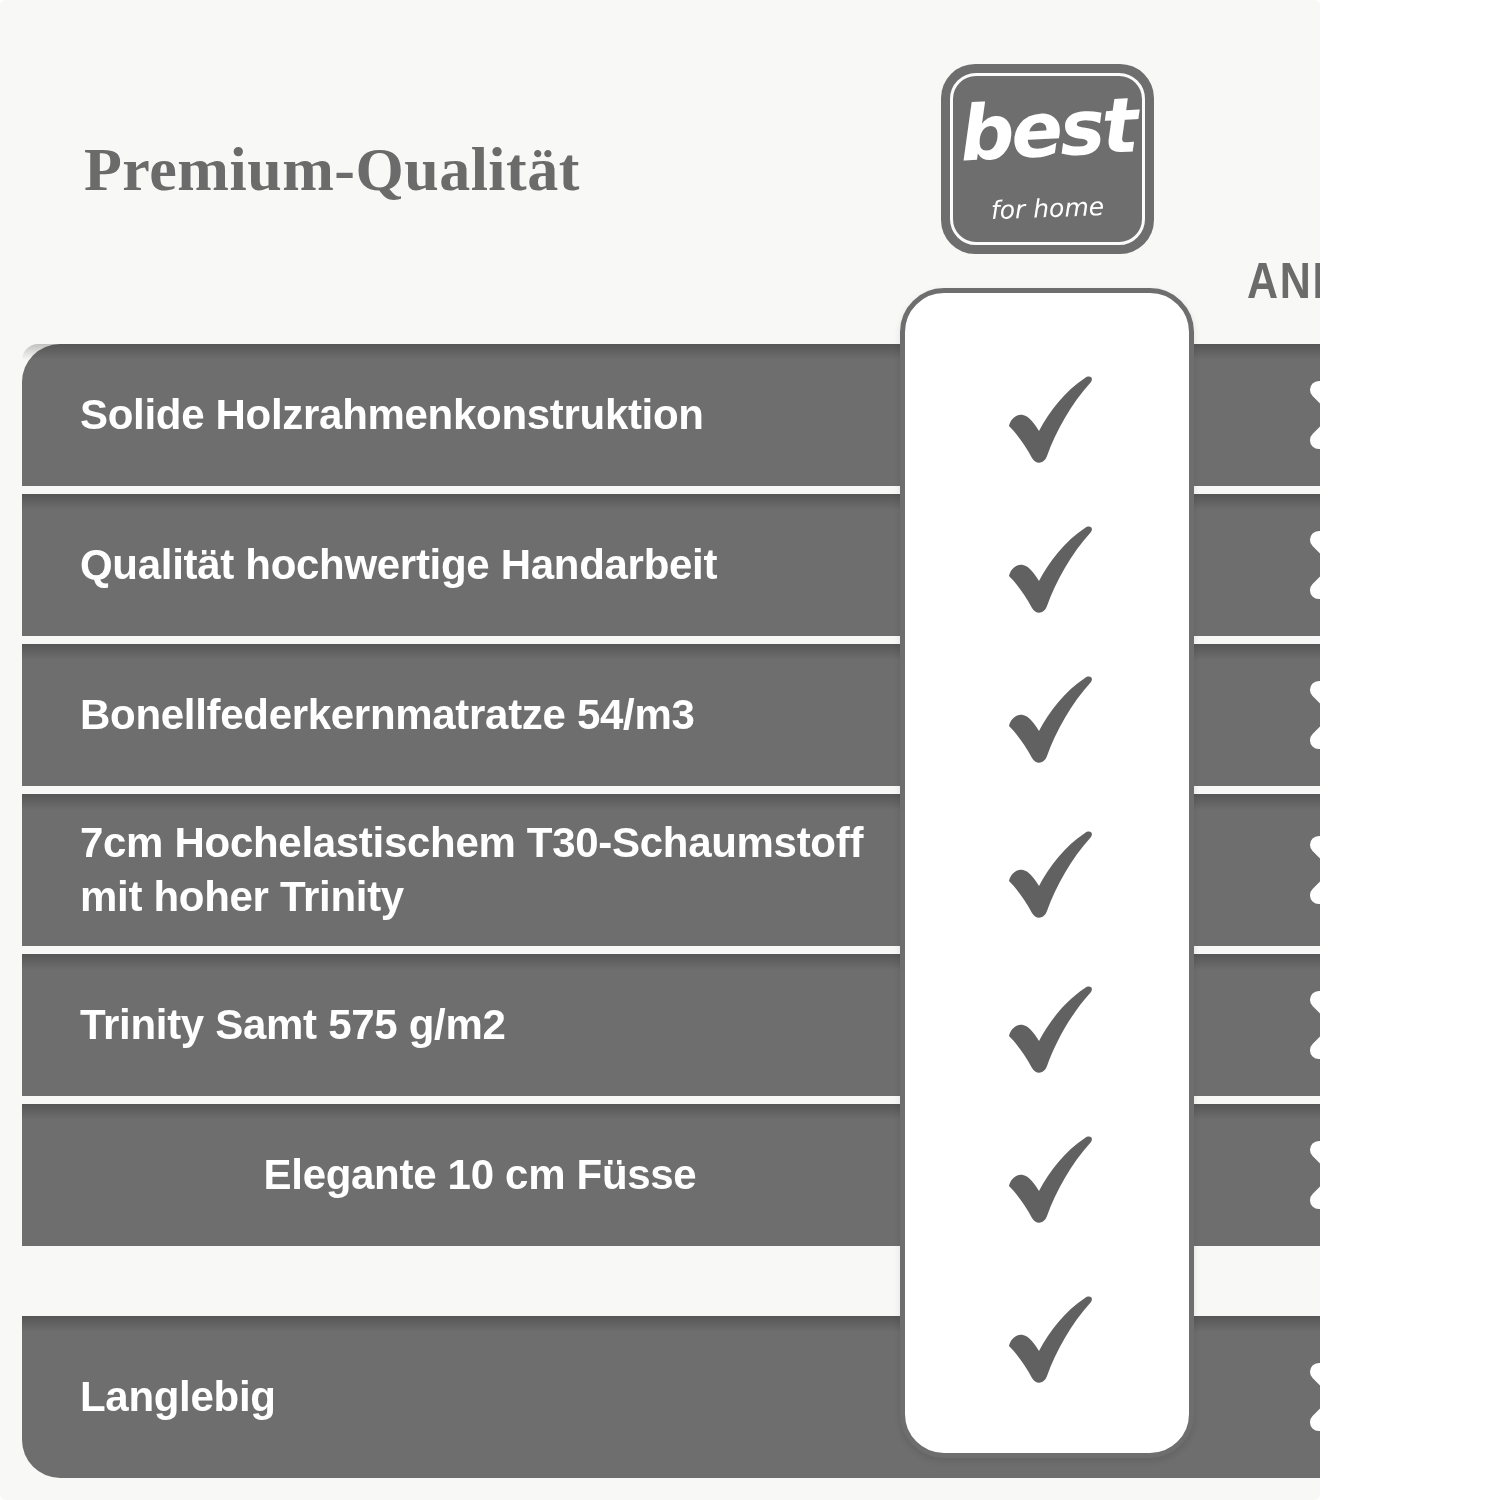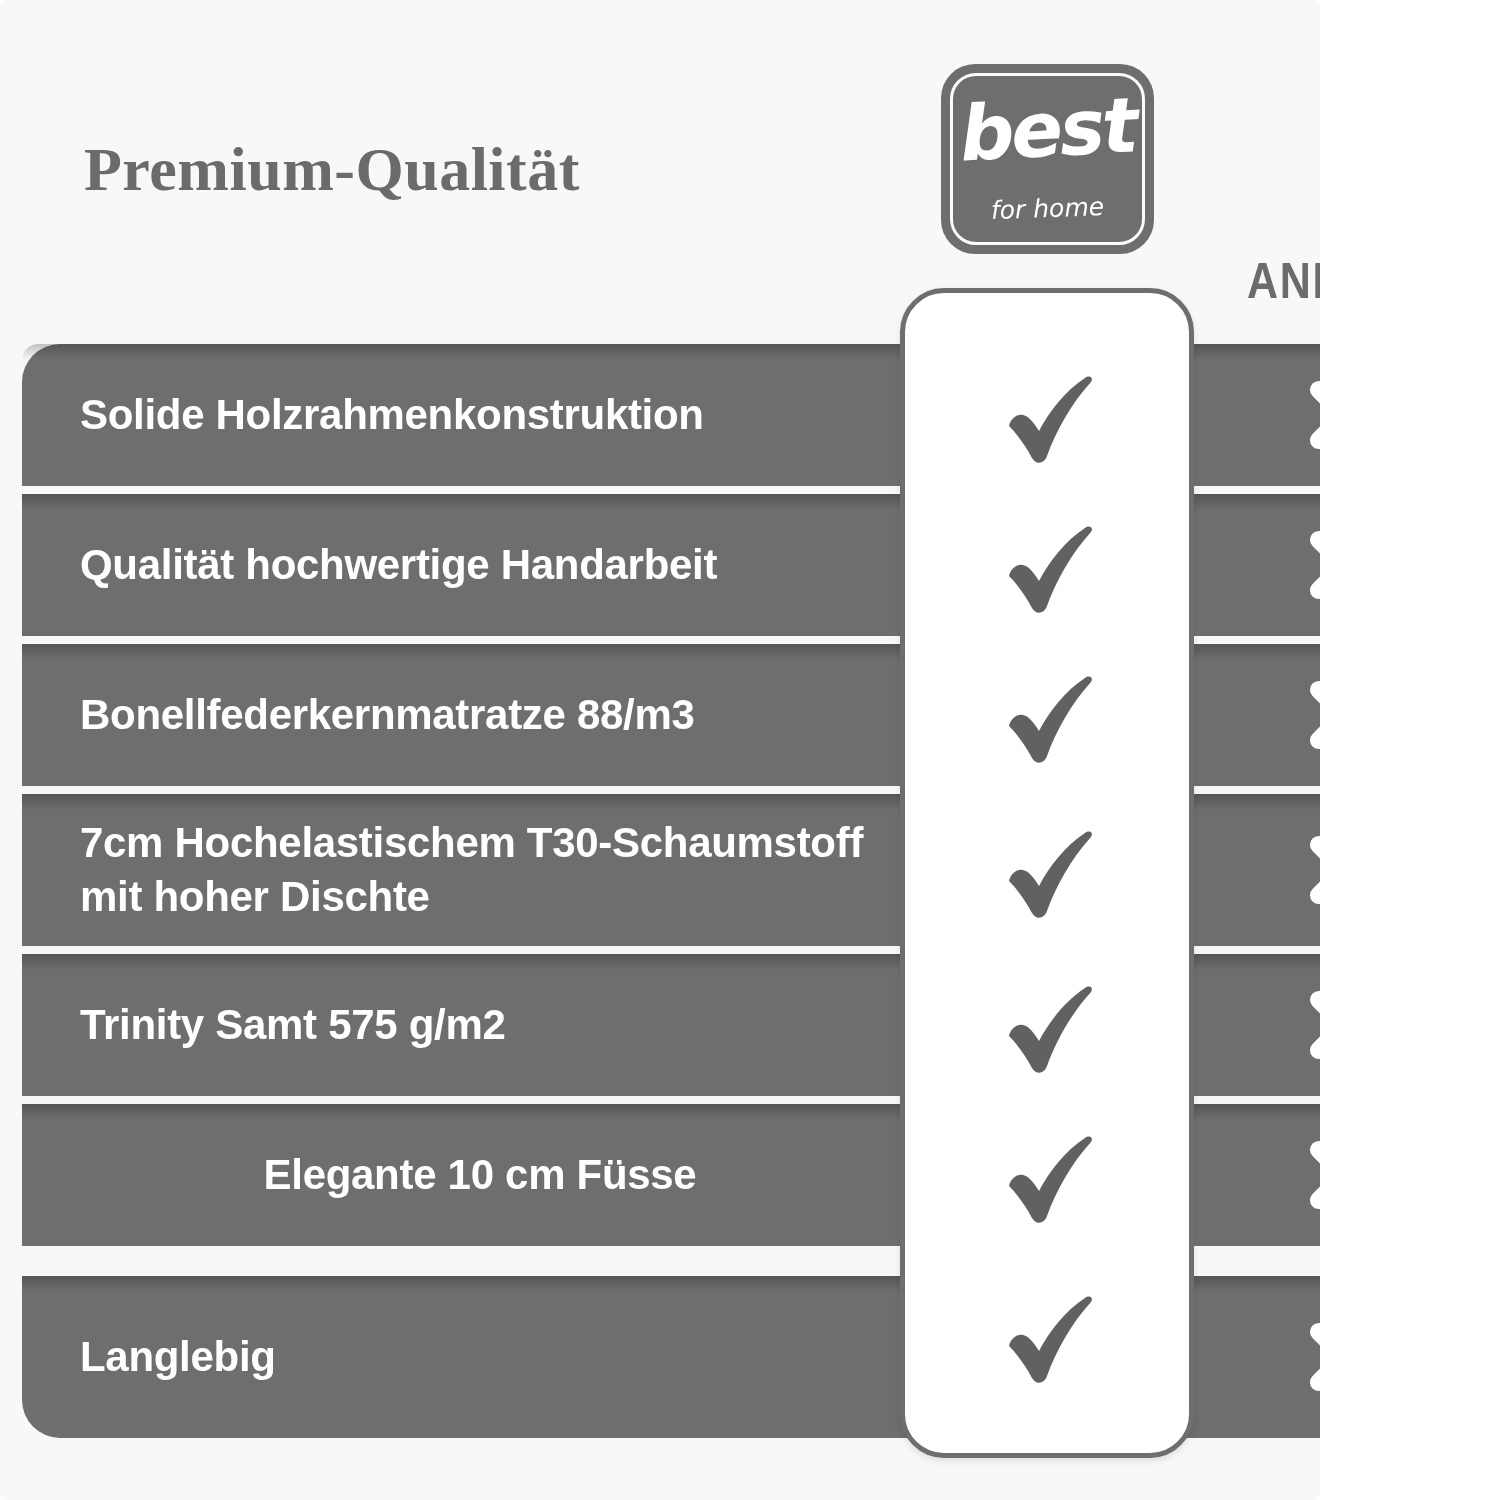--- a/index.html
+++ b/index.html
@@ -209,32 +209,32 @@
         <div class="cmp-row-x">
           <svg viewBox="0 0 100 100" aria-hidden="true">
             <g stroke="#ffffff" stroke-width="21" stroke-linecap="round">
               <line x1="20" y1="20" x2="80" y2="80"></line>
               <line x1="80" y1="20" x2="20" y2="80"></line>
             </g>
           </svg>
         </div>
       </div>
       <div class="cmp-row" style="top: 644px; height: 142px;">
-        <div class="cmp-row-label">Bonellfederkernmatratze 88/m3</div>
+        <div class="cmp-row-label">Bonellfederkernmatratze 54/m3</div>
         <div class="cmp-row-x">
           <svg viewBox="0 0 100 100" aria-hidden="true">
             <g stroke="#ffffff" stroke-width="21" stroke-linecap="round">
               <line x1="20" y1="20" x2="80" y2="80"></line>
               <line x1="80" y1="20" x2="20" y2="80"></line>
             </g>
           </svg>
         </div>
       </div>
       <div class="cmp-row" style="top: 794px; height: 152px;">
-        <div class="cmp-row-label">7cm Hochelastischem T30-Schaumstoff mit hoher Dischte</div>
+        <div class="cmp-row-label">7cm Hochelastischem T30-Schaumstoff mit hoher Trinity</div>
         <div class="cmp-row-x">
           <svg viewBox="0 0 100 100" aria-hidden="true">
             <g stroke="#ffffff" stroke-width="21" stroke-linecap="round">
               <line x1="20" y1="20" x2="80" y2="80"></line>
               <line x1="80" y1="20" x2="20" y2="80"></line>
             </g>
           </svg>
         </div>
       </div>
       <div class="cmp-row" style="top: 954px; height: 142px;">
@@ -252,21 +252,21 @@
         <div class="cmp-row-label">Elegante 10 cm Füsse</div>
         <div class="cmp-row-x">
           <svg viewBox="0 0 100 100" aria-hidden="true">
             <g stroke="#ffffff" stroke-width="21" stroke-linecap="round">
               <line x1="20" y1="20" x2="80" y2="80"></line>
               <line x1="80" y1="20" x2="20" y2="80"></line>
             </g>
           </svg>
         </div>
       </div>
-      <div class="cmp-row last" style="top: 1276px; height: 162px;">
+      <div class="cmp-row last" style="top: 1316px; height: 162px;">
         <div class="cmp-row-label">Langlebig</div>
         <div class="cmp-row-x">
           <svg viewBox="0 0 100 100" aria-hidden="true">
             <g stroke="#ffffff" stroke-width="21" stroke-linecap="round">
               <line x1="20" y1="20" x2="80" y2="80"></line>
               <line x1="80" y1="20" x2="20" y2="80"></line>
             </g>
           </svg>
         </div>
       </div>

